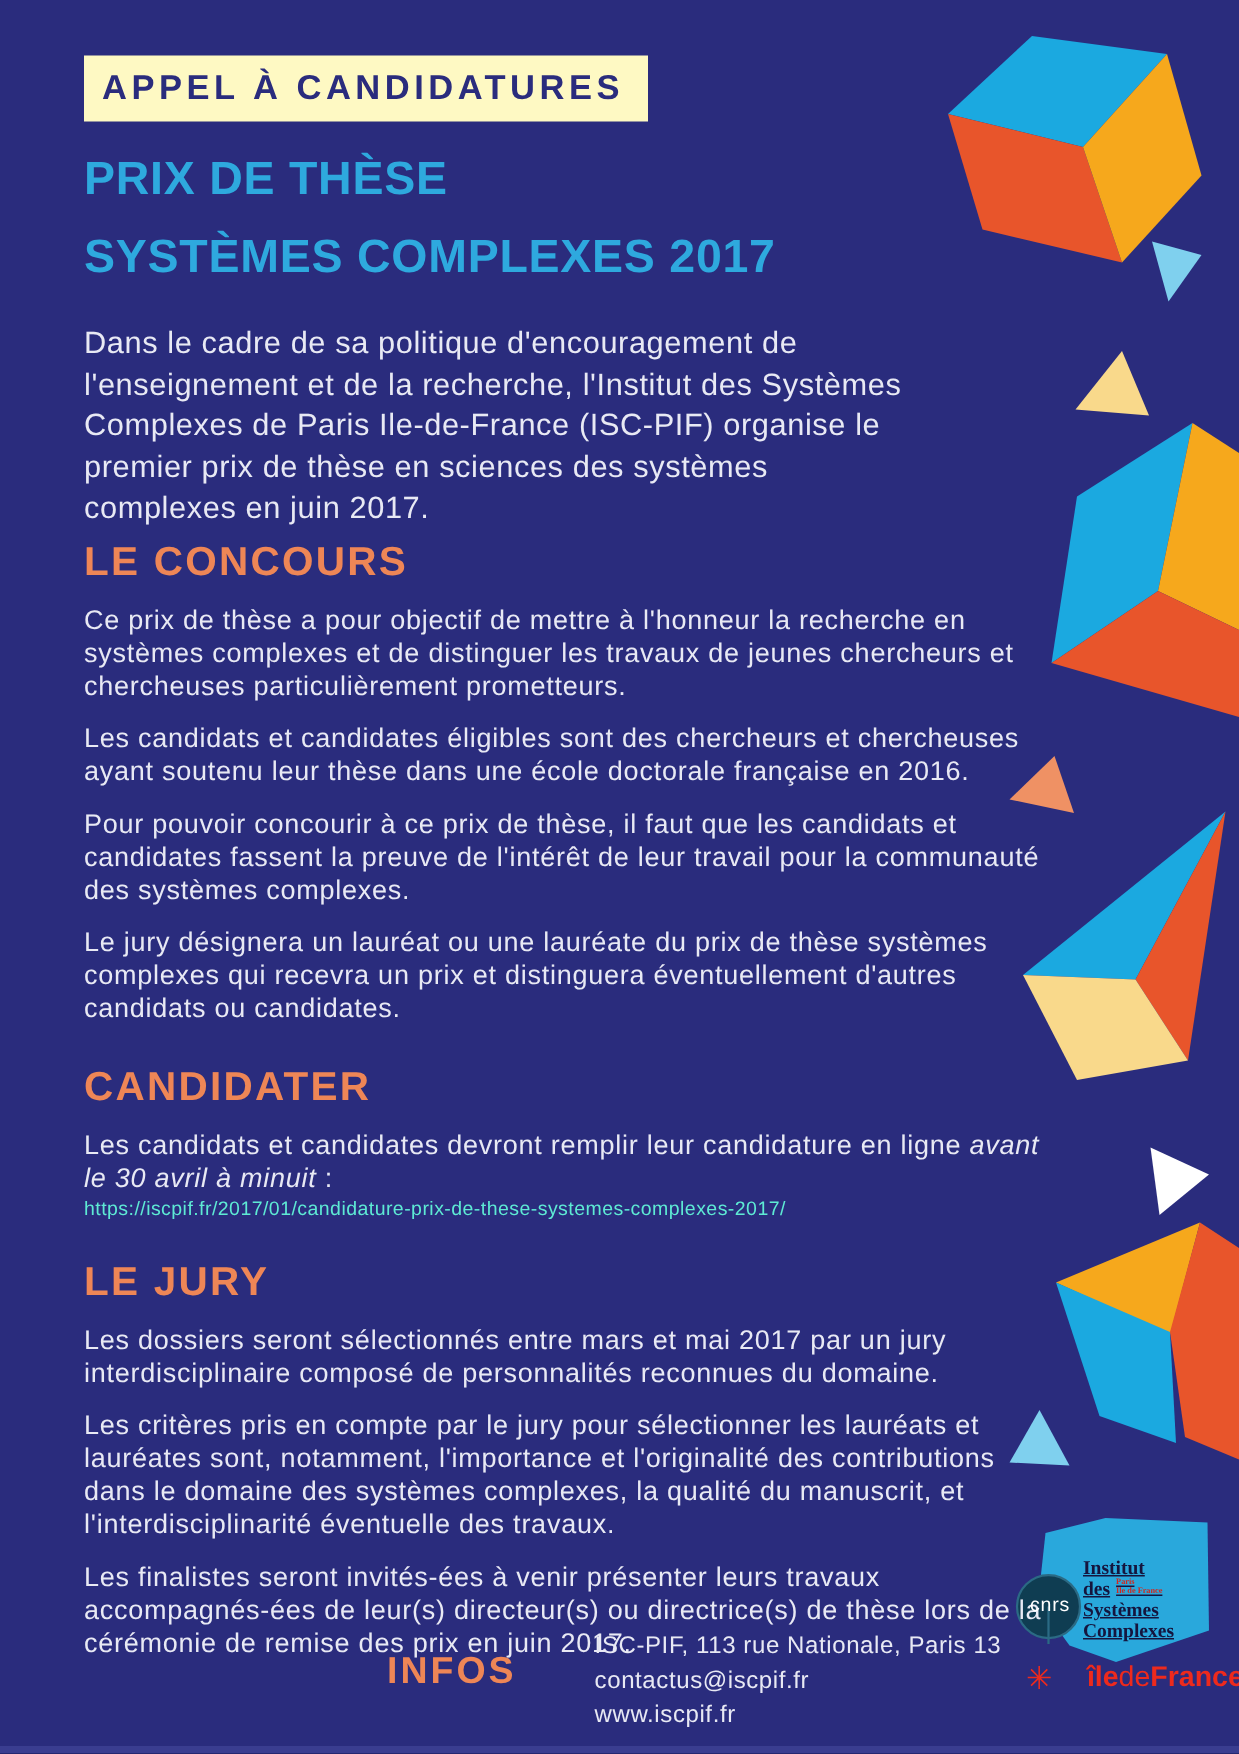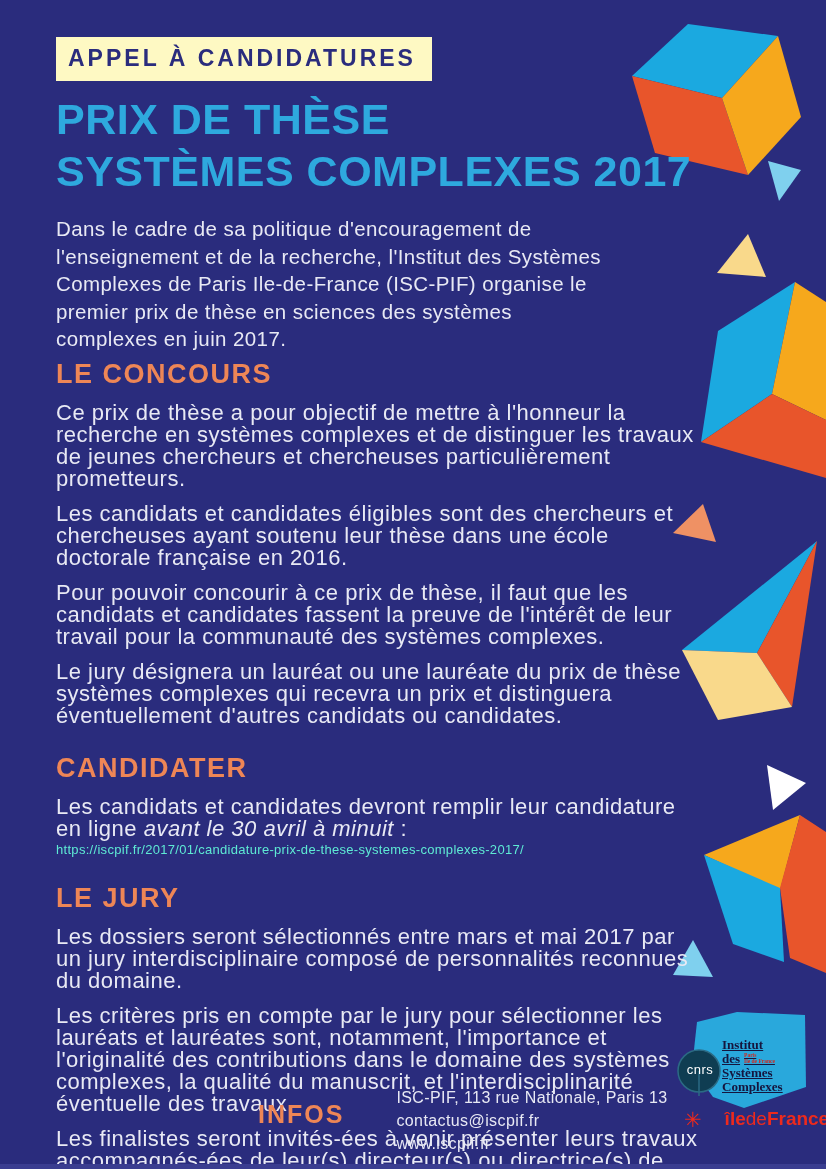--- a/index.html
+++ b/index.html
@@ -13,37 +13,37 @@
   .deco{position:absolute;top:0;left:0;width:826px;height:1169px;pointer-events:none;}
   .content{position:absolute;left:56px;top:37px;width:660px;}
   .banner{
     display:inline-block;
     background:#fef9c3;color:#2a2c7d;
     font-size:23px;font-weight:bold;letter-spacing:3px;
     padding:8px 16px 9px 12px;
   }
   .title{
     margin:12px 0 0 0;
-    color:#2ea9de;font-size:43px;font-weight:bold;
+    color:#2ea9de;font-size:31px;font-weight:bold;
     line-height:52px;letter-spacing:0.5px;
   }
   .intro{
     margin:18px 0 0 0;width:552px;
     color:#e8e9f4;font-size:20.5px;line-height:27.5px;letter-spacing:0.4px;
   }
   h2{
     margin:14px 0 0 0;
     color:#ee8656;font-size:27px;font-weight:bold;
     letter-spacing:1.5px;line-height:30px;
   }
   h2.tight{margin-top:6px;}
   h2.roomy{margin-top:26px;}
   .body-p{
     margin:13px 0 0 0;width:648px;
-    color:#e8e9f4;font-size:22px;line-height:22px;letter-spacing:0.5px;
+    color:#e8e9f4;font-size:18px;line-height:22px;letter-spacing:0.5px;
   }
   .body-p em{font-style:italic;}
   .url{
     margin:2px 0 0 0;width:660px;
     color:#5eead4;font-size:13px;letter-spacing:0.3px;
     text-decoration:none;display:block;
   }
   .infos-row{
     position:absolute;left:258px;top:1086px;
     display:flex;align-items:flex-start;

